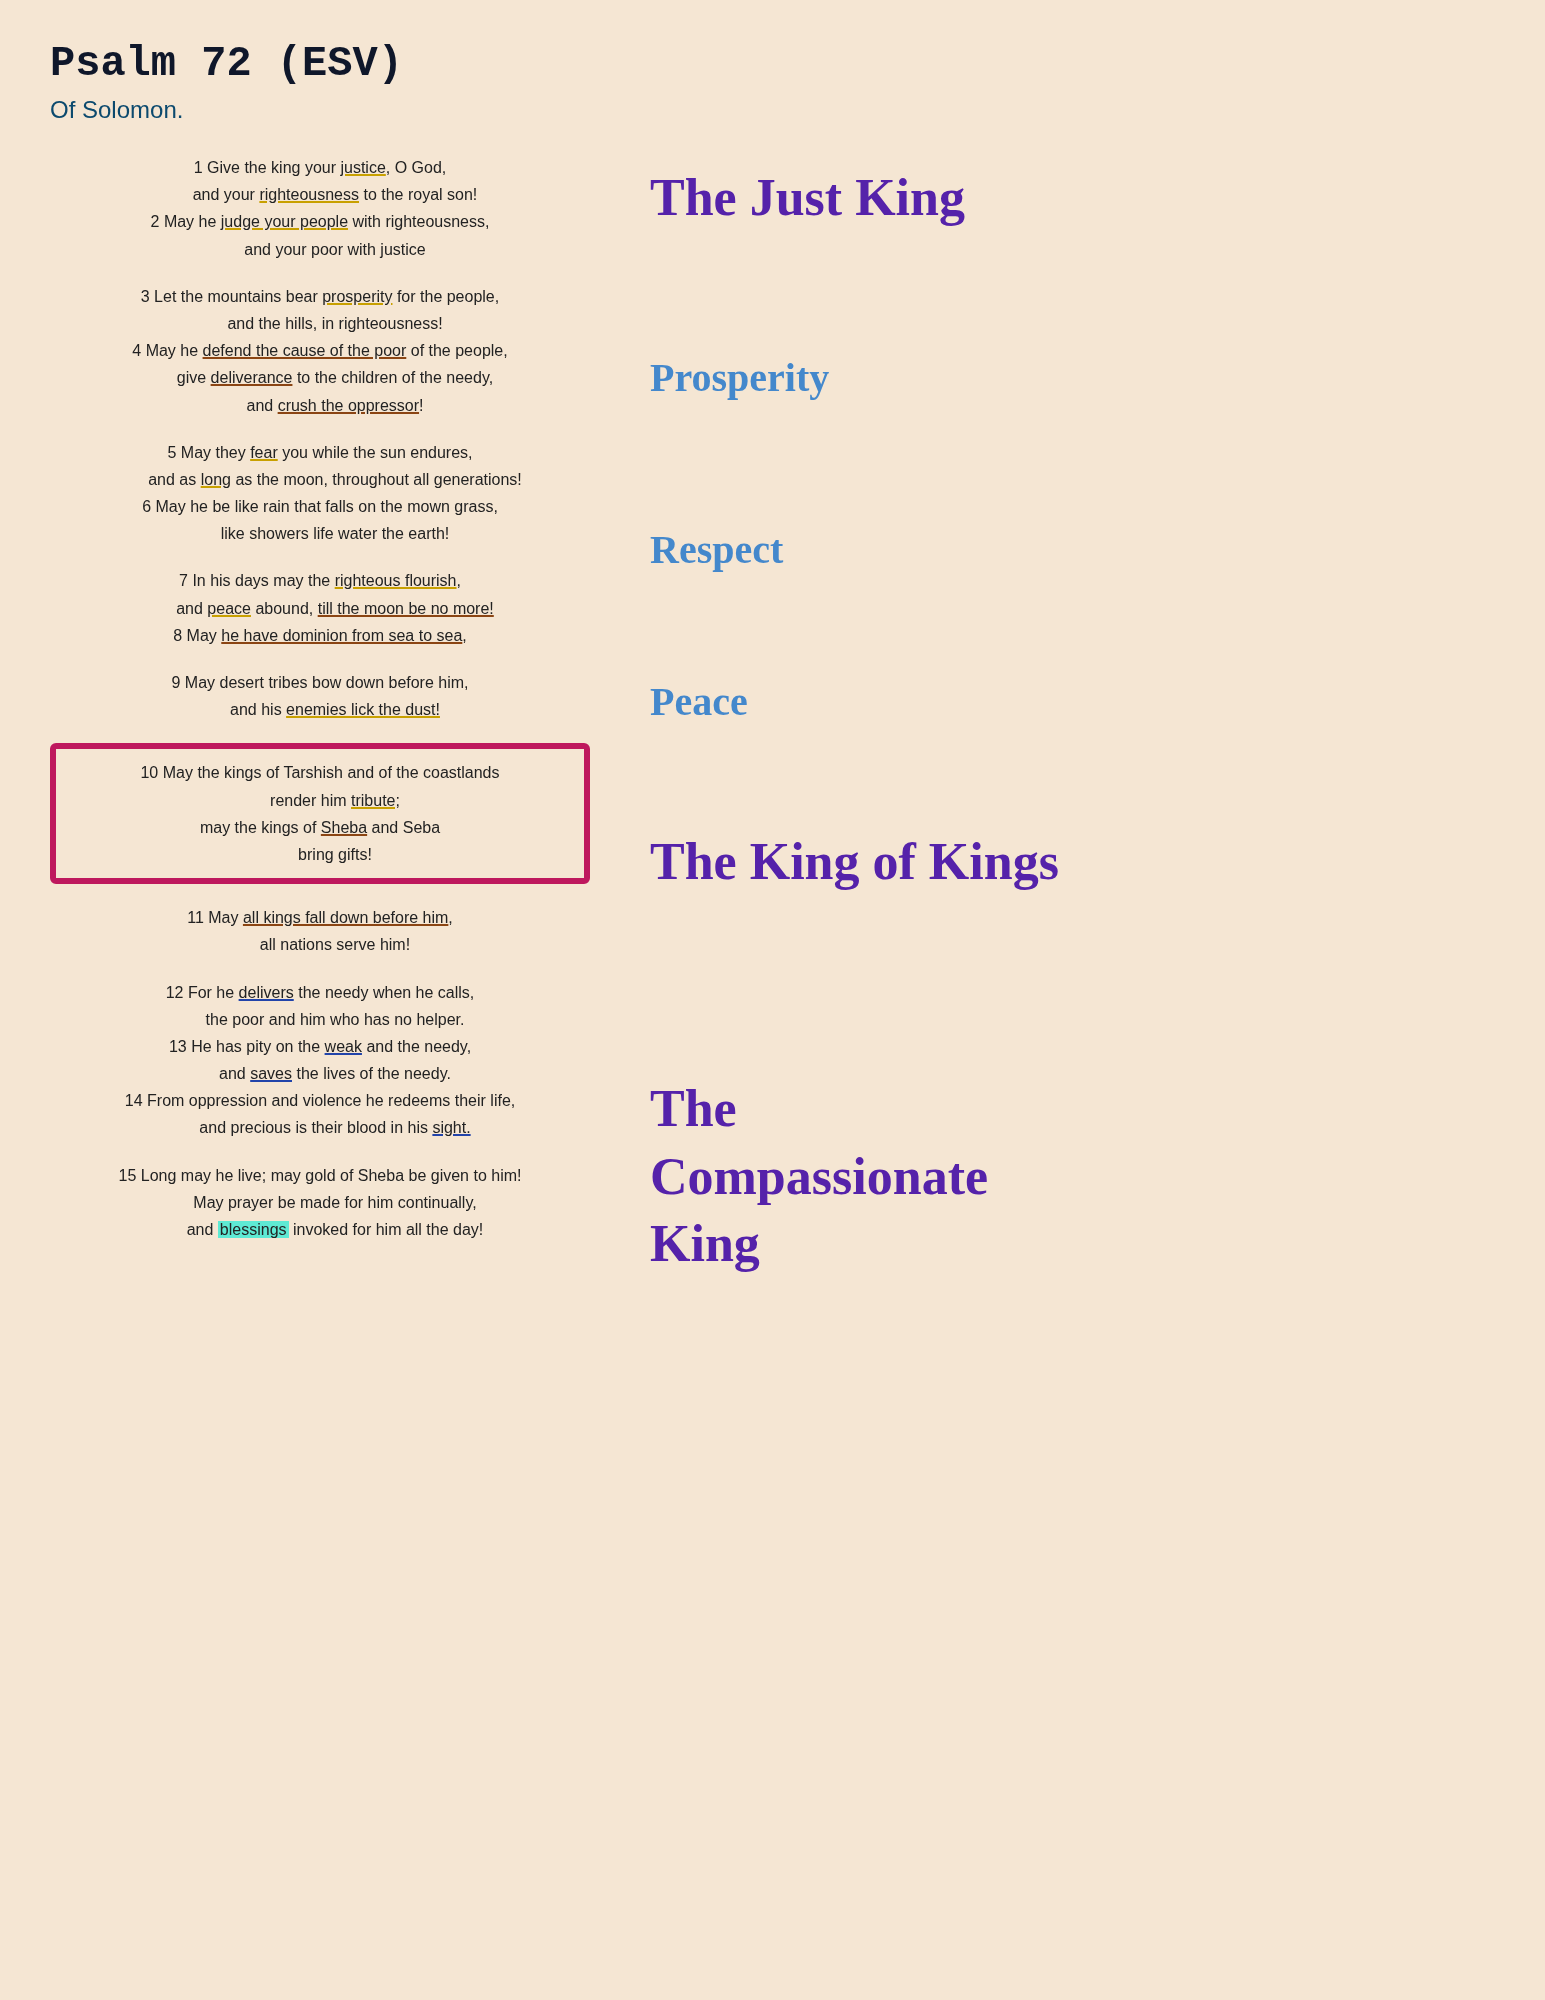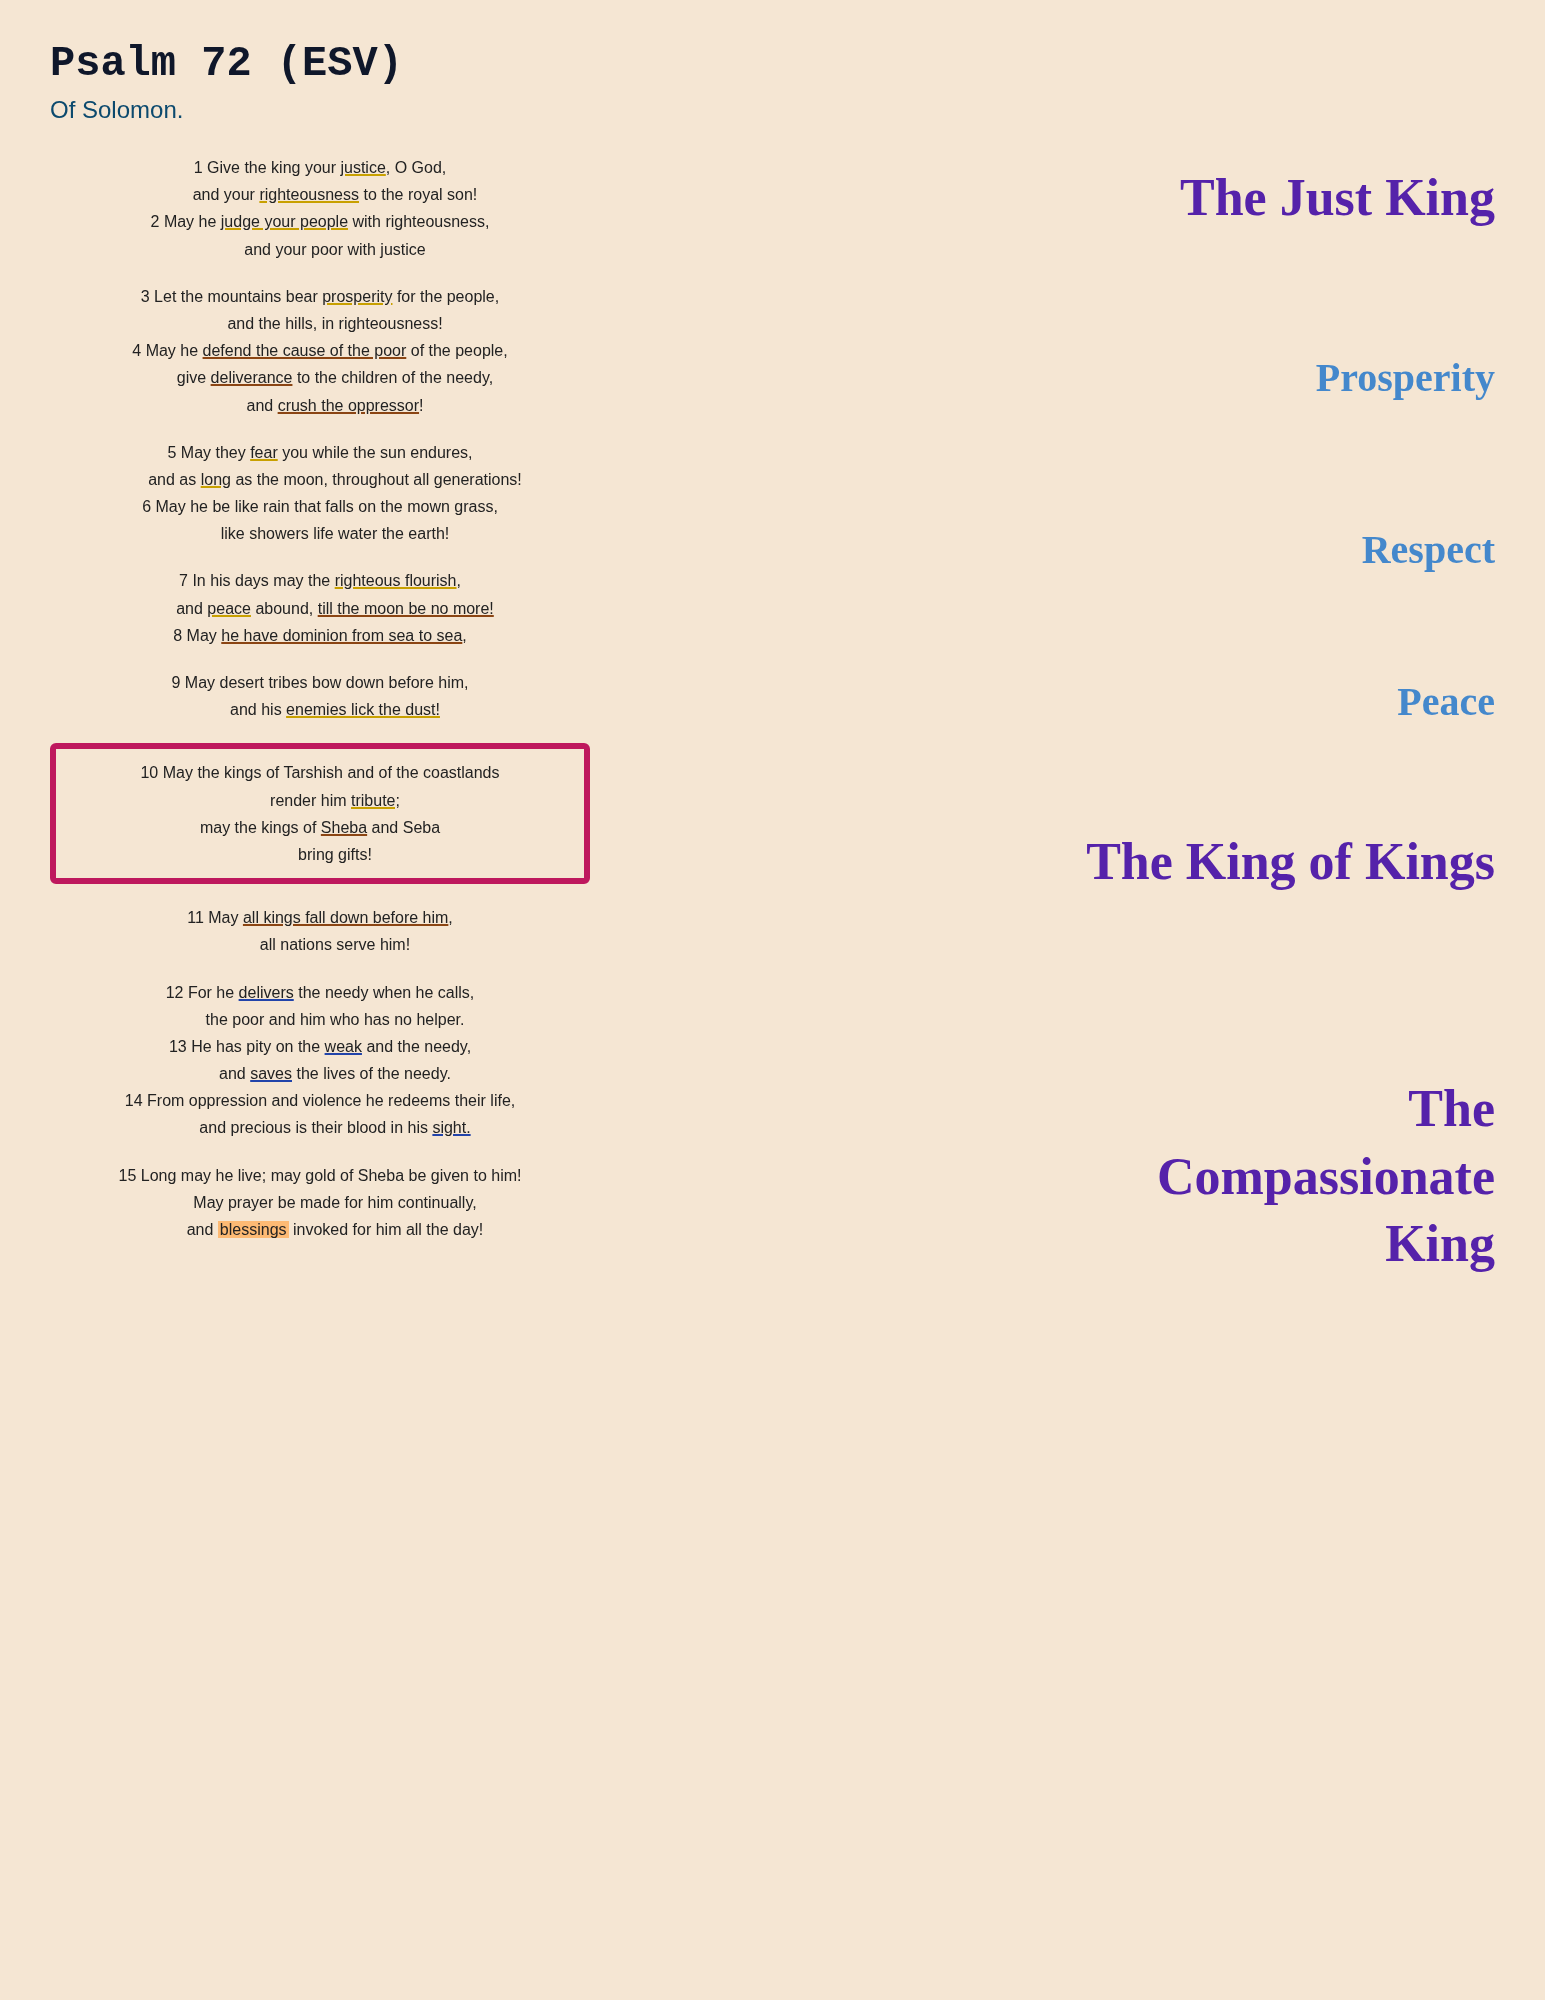--- a/index.html
+++ b/index.html
@@ -77,35 +77,35 @@
     }
 
     .underline-brown {
       text-decoration: underline;
       text-decoration-color: #8B4513;
       text-decoration-thickness: 2px;
     }
 
     
     .highlight-green {
-      background-color: #fdba74;
+      background-color: #5eead4;
       padding: 0 2px;
     }
 
     
     .boxed-verses {
       border: 6px solid #be185d;
       border-radius: 6px;
       padding: 10px 14px;
       margin-bottom: 20px;
     }
 
     
     .section-label {
-      text-align: right;
+      text-align: left;
       line-height: 1.3;
     }
 
     .section-label.just-king {
       font-size: 52px;
       font-weight: bold;
       color: #5522aa;
       margin-top: 10px;
       margin-bottom: 120px;
     }

